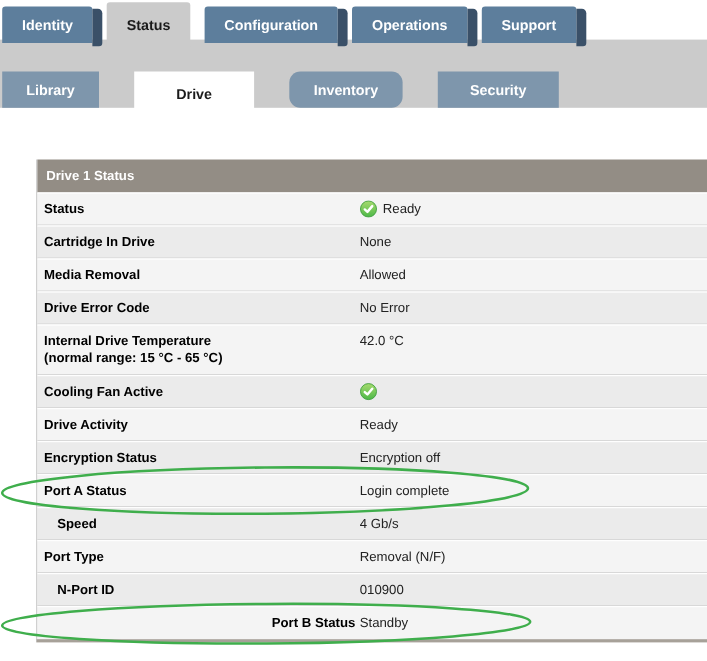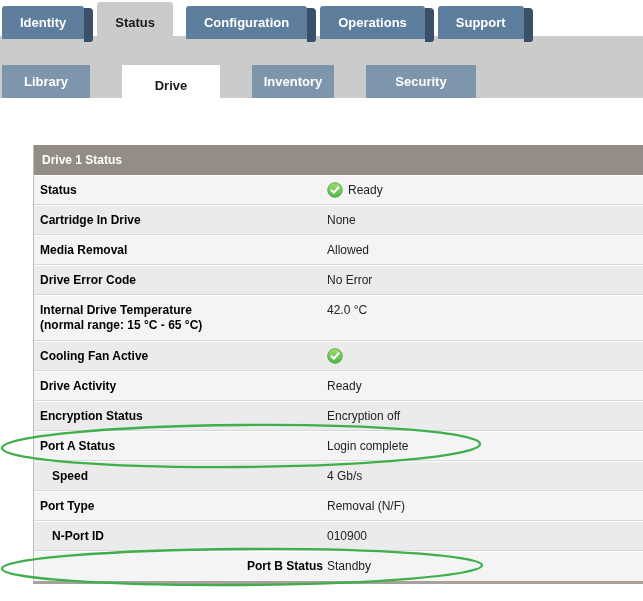--- a/index.html
+++ b/index.html
@@ -31,22 +31,22 @@
 
   
   .sub-tabs { position:absolute; top:65px; left:2px; display:flex; align-items:flex-start; z-index:2;gap:28px; }
   .sub-tab {
     display:flex; align-items:center; justify-content:center;
     height:33px; margin-right:4px;
     background:#7E96AC; color:#ffffff;
     font-weight:bold; font-size:13px; cursor:pointer;
   }
   .sub-tab:nth-child(1){ width:88px; }
-  .sub-tab:nth-child(2){ width:98px;align-items:center; }
-  .sub-tab:nth-child(3){ width:82px; }
+  .sub-tab:nth-child(2){ width:109px;align-items:center; }
+  .sub-tab:nth-child(3){ width:103px;border-radius:10px; }
   .sub-tab:nth-child(4){ width:110px; }
   .sub-tab.active { background:#ffffff; color:#1a1a1a; height:40px; }
 
   
   .panel {
     position:absolute; left:33px; top:145px; right:0;
     border-left:1px solid #BDBDBD;
     border-bottom:3px solid #A7A199;
   }
   .panel-header {

